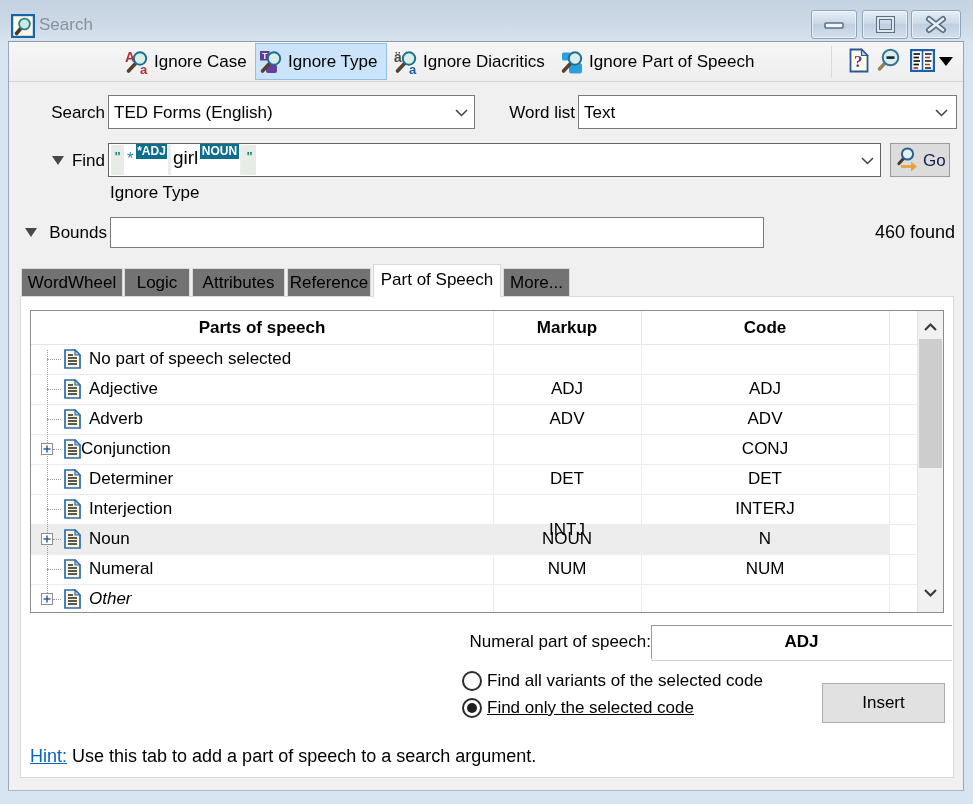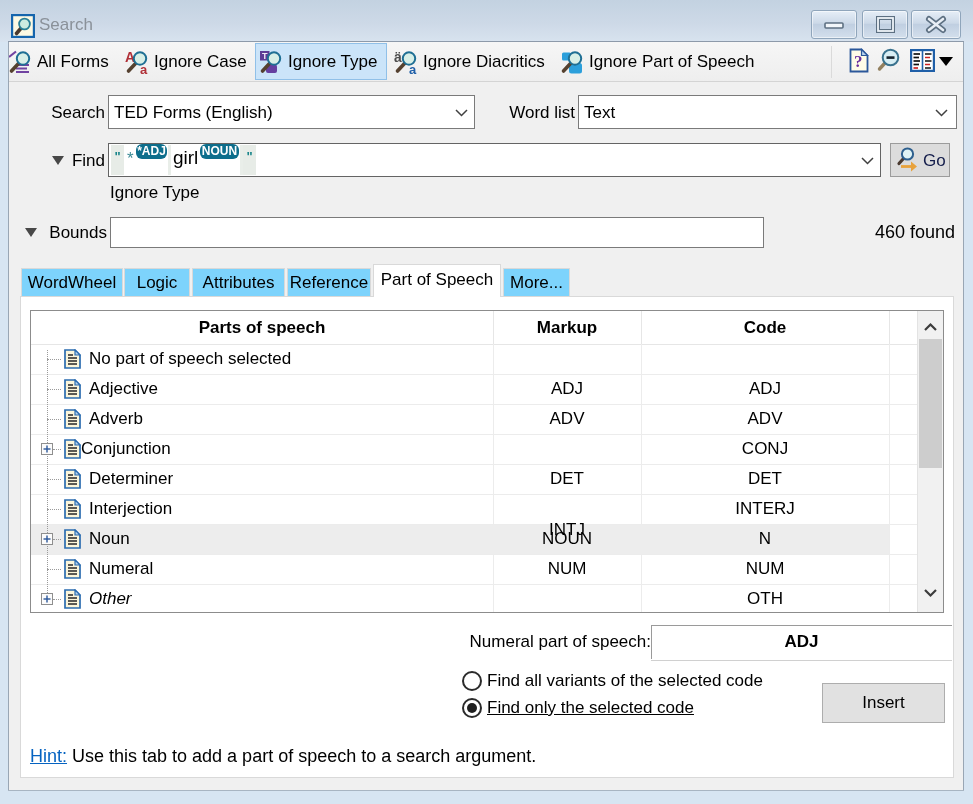--- a/index.html
+++ b/index.html
@@ -19,23 +19,23 @@
 #toolbar { left:8px; top:42px; width:956px; height:40px;
   background:linear-gradient(#f6f6f6,#eeeeee); border-bottom:1px solid #d4d4d4; }
 .tbitem { top:45px; height:34px; display:flex; align-items:center; font-size:17px; color:#000; }
 .tbitem svg { margin-right:4px; }
 #tbsel { left:255px; top:43px; width:132px; height:37px; background:#cbe4f9; border:1px solid #90c0e8; }
 
 #content { left:8px; top:82px; width:956px; height:708px; background:#f0f0f0; }
 .combo { background:#fff; border:1px solid #7a7a7a; }
 .triangle { width:0; height:0; border-left:6.5px solid transparent; border-right:6.5px solid transparent; border-top:9.5px solid #484848; }
 .chip { background:#e7ece7; color:#18858a; font-weight:bold; text-align:center; }
-.token { background:#0d6e8c; color:#fff; font-weight:bold; font-size:12px; border-radius:6px; text-align:center; line-height:15px; }
-
-.tab { height:36px; background:#7dd3fc; border:1px solid #d9d9d9; border-bottom:none;
+.token { background:#0d6e8c; color:#fff; font-weight:bold; font-size:12px; border-radius:0; text-align:center; line-height:15px; }
+
+.tab { height:36px; background:#737373; border:1px solid #d9d9d9; border-bottom:none;
   font-size:17px; color:#000; text-align:center; line-height:27px; white-space:nowrap; }
 #tabactive { height:33px; background:#fff; z-index:3; line-height:29px; }
 #panel { left:20px; top:296px; width:934px; height:482px; background:#fff; border:1px solid #d9d9d9; }
 
 #tbl { left:30px; top:310px; width:914px; height:303px; border:1px solid #8c8c8c; background:#fff; overflow:hidden; }
 .rowtext { font-size:17px; }
 
 #sbar { left:886px; top:0px; width:26px; height:301px; background:#f1f1f1; border-left:1px solid #e3e3e3; }
 #sthumb { left:888px; top:28px; width:23px; height:129px; background:#cdcdcd; }
 
@@ -74,30 +74,20 @@
   <div class="abs" id="toolbar"></div>
   <div class="abs" id="tbsel"></div>
   <svg width="0" height="0" style="position:absolute;">
     <defs>
       <g id="mag">
         <line x1="10.5" y1="13.5" x2="3.5" y2="21" stroke="#55412f" stroke-width="3.6" stroke-linecap="round"></line>
         <circle cx="15" cy="8.5" r="6.2" fill="#d8efe7" stroke="#1f6f94" stroke-width="2"></circle>
       </g>
     </defs>
   </svg>
-  <div class="abs tbitem" style="left:8px;">
-    <svg width="25" height="25" viewBox="0 0 25 25">
-      <line x1="1" y1="7" x2="8" y2="1.5" stroke="#7143a1" stroke-width="2.2"></line>
-      <line x1="8" y1="15" x2="21" y2="15" stroke="#7143a1" stroke-width="2"></line>
-      <line x1="8" y1="18.5" x2="19" y2="18.5" stroke="#7143a1" stroke-width="2"></line>
-      <line x1="8" y1="22" x2="21" y2="22" stroke="#7143a1" stroke-width="2"></line>
-      <use href="#mag"></use>
-    </svg>
-    <span>All Forms</span>
-  </div>
   <div class="abs tbitem" style="left:125px;">
     <svg width="25" height="25" viewBox="0 0 25 25">
       <text x="0" y="12" font-family="Liberation Sans" font-size="14" font-weight="bold" fill="#b03038">A</text>
       <use href="#mag"></use>
       <text x="15" y="24" font-family="Liberation Sans" font-size="13" font-weight="bold" fill="#b03038">a</text>
     </svg>
     <span>Ignore Case</span>
   </div>
   <div class="abs tbitem" style="left:259px;">
     <svg width="25" height="25" viewBox="0 0 25 25">
@@ -335,21 +325,20 @@
     <div class="abs" style="left:22px; top:288px; width:8px; height:0; border-top:1px dotted #9a9a9a;"></div>
     <div class="abs" style="left:33px; top:278px;"><svg width="17" height="20" viewBox="0 0 17 20">
           <path d="M1,1 h10 l5,5 v13 h-15 z" fill="#fbf5da" stroke="#2b6cb0" stroke-width="1.7"></path>
           <path d="M11,1 l5,5 h-5 z" fill="#b8d4ee" stroke="#2b6cb0" stroke-width="1.2"></path>
           <line x1="4" y1="6" x2="9" y2="6" stroke="#3c3c3c" stroke-width="1.7"></line>
           <line x1="4" y1="9" x2="13" y2="9" stroke="#3c3c3c" stroke-width="1.7"></line>
           <line x1="4" y1="12" x2="13" y2="12" stroke="#3c3c3c" stroke-width="1.7"></line>
           <line x1="4" y1="15" x2="13" y2="15" stroke="#3c3c3c" stroke-width="1.7"></line>
         </svg></div>
     <div class="abs rowtext" style="left:58px; top:278px;font-style:italic;">Other</div>
-    <div class="abs rowtext" style="left:610px; top:278px; width:248px; text-align:center;">OTH</div>
     <div class="abs" id="sbar"></div>
     <svg class="abs" style="left:892px; top:11px;" width="15" height="10" viewBox="0 0 15 10">
         <path d="M2,8 L7.5,2.5 L13,8" fill="none" stroke="#3c3c3c" stroke-width="2.2"></path>
       </svg>
     <svg class="abs" style="left:892px; top:277px;" width="15" height="10" viewBox="0 0 15 10">
         <path d="M2,2 L7.5,7.5 L13,2" fill="none" stroke="#3c3c3c" stroke-width="2.2"></path>
       </svg>
     <div class="abs" id="sthumb"></div>
   </div>
 

